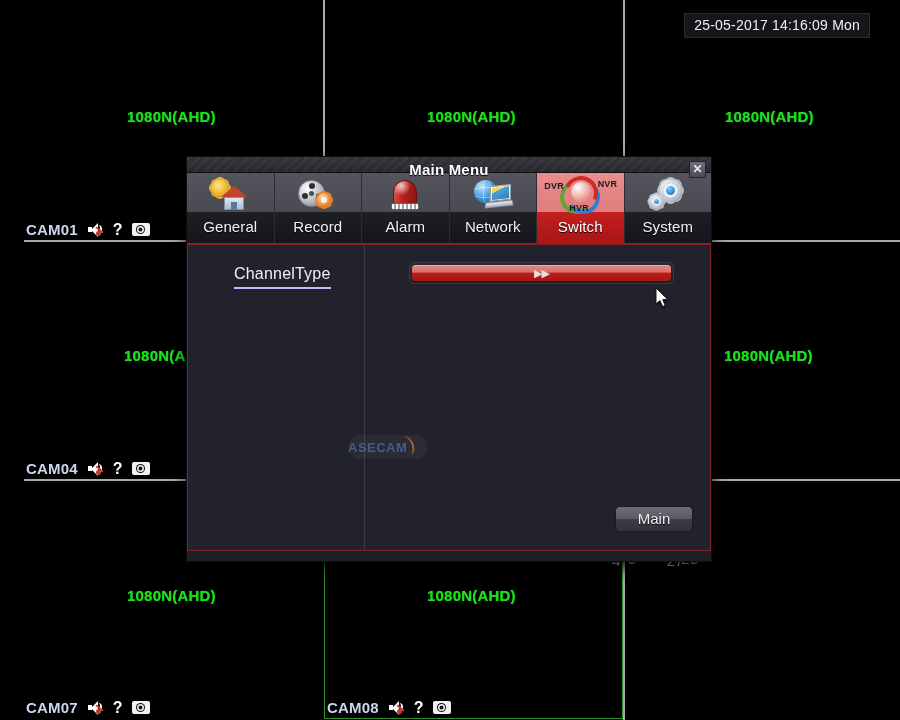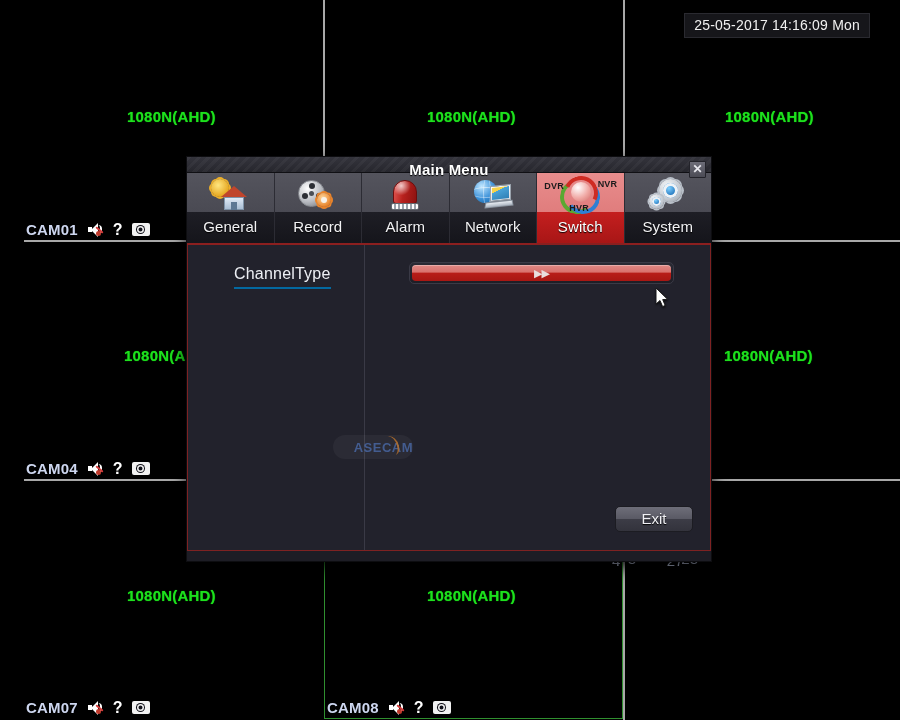--- a/index.html
+++ b/index.html
@@ -364,21 +364,21 @@
   }
   #panel-divider {
     position:absolute; left:176px; top:0; bottom:0;
     width:1px; background:#3a3a46;
   }
 
   #channel-type-label {
     position:absolute; left:46px; top:20px;
     color:#eef0f5; font-size:16px;
     padding-bottom:4px;
-    border-bottom:2px solid #0369a1;
+    border-bottom:2px solid #c4b5fd;
     letter-spacing:0.2px;
   }
 
   #progress-track {
     position:absolute; left:221px; top:17px; width:265px; height:22px;
     border-radius:5px;
     background:linear-gradient(#2a2a34,#1e1e26);
     border:1px solid #3a3a46;
     padding:2px;
   }
@@ -389,25 +389,25 @@
     box-shadow:inset 0 1px 0 rgba(255,255,255,0.3);
   }
   #progress-marker {
     position:absolute; left:50%; top:50%;
     transform:translate(-50%,-50%);
     color:#e9dede; font-size:11px; letter-spacing:-1px;
     line-height:1;
   }
 
   #watermark {
-    position:absolute; left:145px; top:190px;
+    position:absolute; left:160px; top:190px;
     width:80px; height:24px;
     border-radius:12px;
     background:rgba(255,255,255,0.045);
-    display:flex; align-items:center; justify-content:flex-end;
+    display:flex; align-items:center; justify-content:flex-start;
     overflow:hidden;
   }
   #watermark-text {
     color:#4a6aa8; font-size:13px; font-weight:bold;
     letter-spacing:0.5px; opacity:0.8;
   }
   #watermark-swoosh {
     position:absolute; right:14px; top:1px;
     width:16px; height:20px;
     border-right:2px solid #b8712b;
@@ -643,19 +643,19 @@
       <div id="progress-fill">
         <span id="progress-marker">▶▶</span>
       </div>
     </div>
 
     <div id="watermark">
       <span id="watermark-text">ASECAM</span>
       <span id="watermark-swoosh"></span>
     </div>
 
-    <div id="exit-button">Exit</div>
+    <div id="exit-button">Main</div>
   </div>
 </div>
 
 <svg id="mouse-cursor" viewBox="0 0 13 20">
   <polygon points="0,0 0,16 4,12.5 6.6,18.6 9.2,17.4 6.7,11.6 11.6,11.3" fill="#ffffff" stroke="#1a1a1a" stroke-width="1"></polygon>
 </svg>
 
 </body></html>

